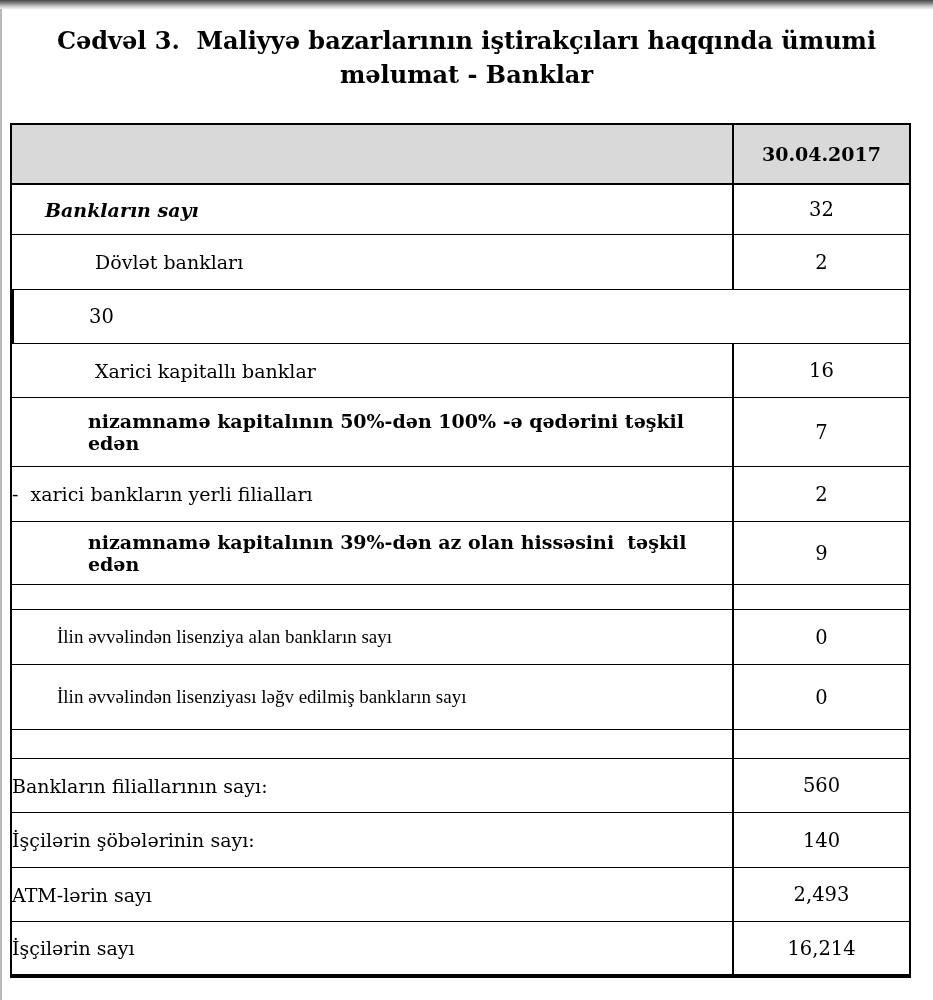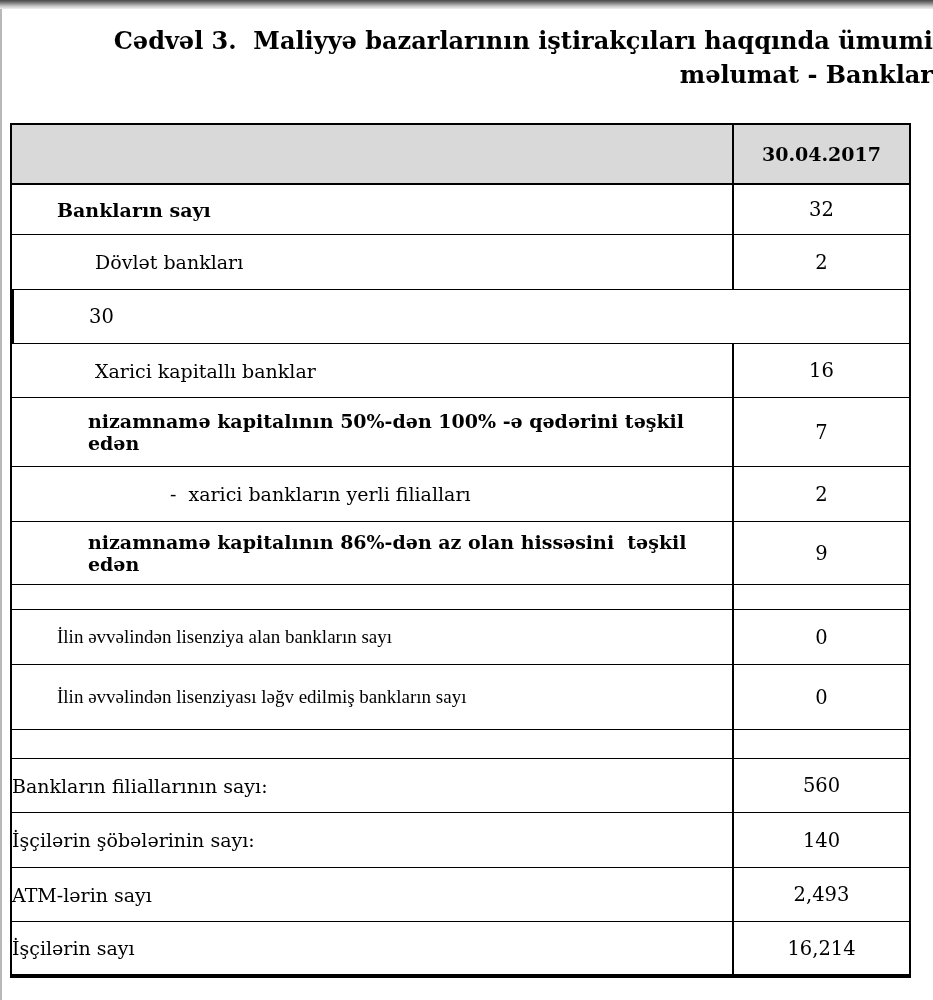--- a/index.html
+++ b/index.html
@@ -26,21 +26,21 @@
     position: absolute;
     top: 9px; left: 0;
     width: 2px; height: 991px;
     background: var(--side-line, #b8b8b8);
   }
   .title {
     position: absolute;
     top: 24px; left: 0;
     width: 933px;
     margin: 0;
-    text-align: right;
+    text-align: center;
     font-weight: bold;
     font-size: 24px;
     line-height: 34px;
     white-space: pre-wrap;
   }
   .table {
     position: absolute;
     left: 10px; top: 123px;
     width: 901px;
     box-sizing: border-box;
@@ -70,24 +70,24 @@
     white-space: pre-wrap;
   }
   .cell.value {
     width: 177px;
     border-left: 2px solid var(--border, #000);
     justify-content: center;
     font-size: 19.5px;
   }
   .header .cell.value { font-weight: bold; font-size: 19px; }
   .b { font-weight: bold; }
-  .in-a { padding-left: 45px; }   
+  .in-a { padding-left: 33px; font-style: italic; }   
   .in-b { padding-left: 83px; }   
   .in-c { padding-left: 76px; font-weight: bold; }  
-  .in-d { padding-left: 158px; }  
+  .in-d { }  
   .in-e { padding-left: 45px; font-family: Liberation Serif, serif; }   
   .in-f { }   
 </style>
 </head>
 <body>
 
 <div class="page">
   <div class="top-bar"></div>
   <div class="left-line"></div>
 
@@ -123,21 +123,21 @@
       <div class="cell label in-c">nizamnamə kapitalının 50%-dən 100% -ə qədərini təşkil edən</div>
       <div class="cell value">7</div>
     </div>
 
     <div class="row" style="height:55px">
       <div class="cell label in-d">-  xarici bankların yerli filialları</div>
       <div class="cell value">2</div>
     </div>
 
     <div class="row" style="height:63px">
-      <div class="cell label in-c">nizamnamə kapitalının 86%-dən az olan hissəsini  təşkil edən</div>
+      <div class="cell label in-c">nizamnamə kapitalının 39%-dən az olan hissəsini  təşkil edən</div>
       <div class="cell value">9</div>
     </div>
 
     <div class="row" style="height:25px">
       <div class="cell label"></div>
       <div class="cell value"></div>
     </div>
 
     <div class="row" style="height:55px">
       <div class="cell label in-e">İlin əvvəlindən lisenziya alan bankların sayı</div>

